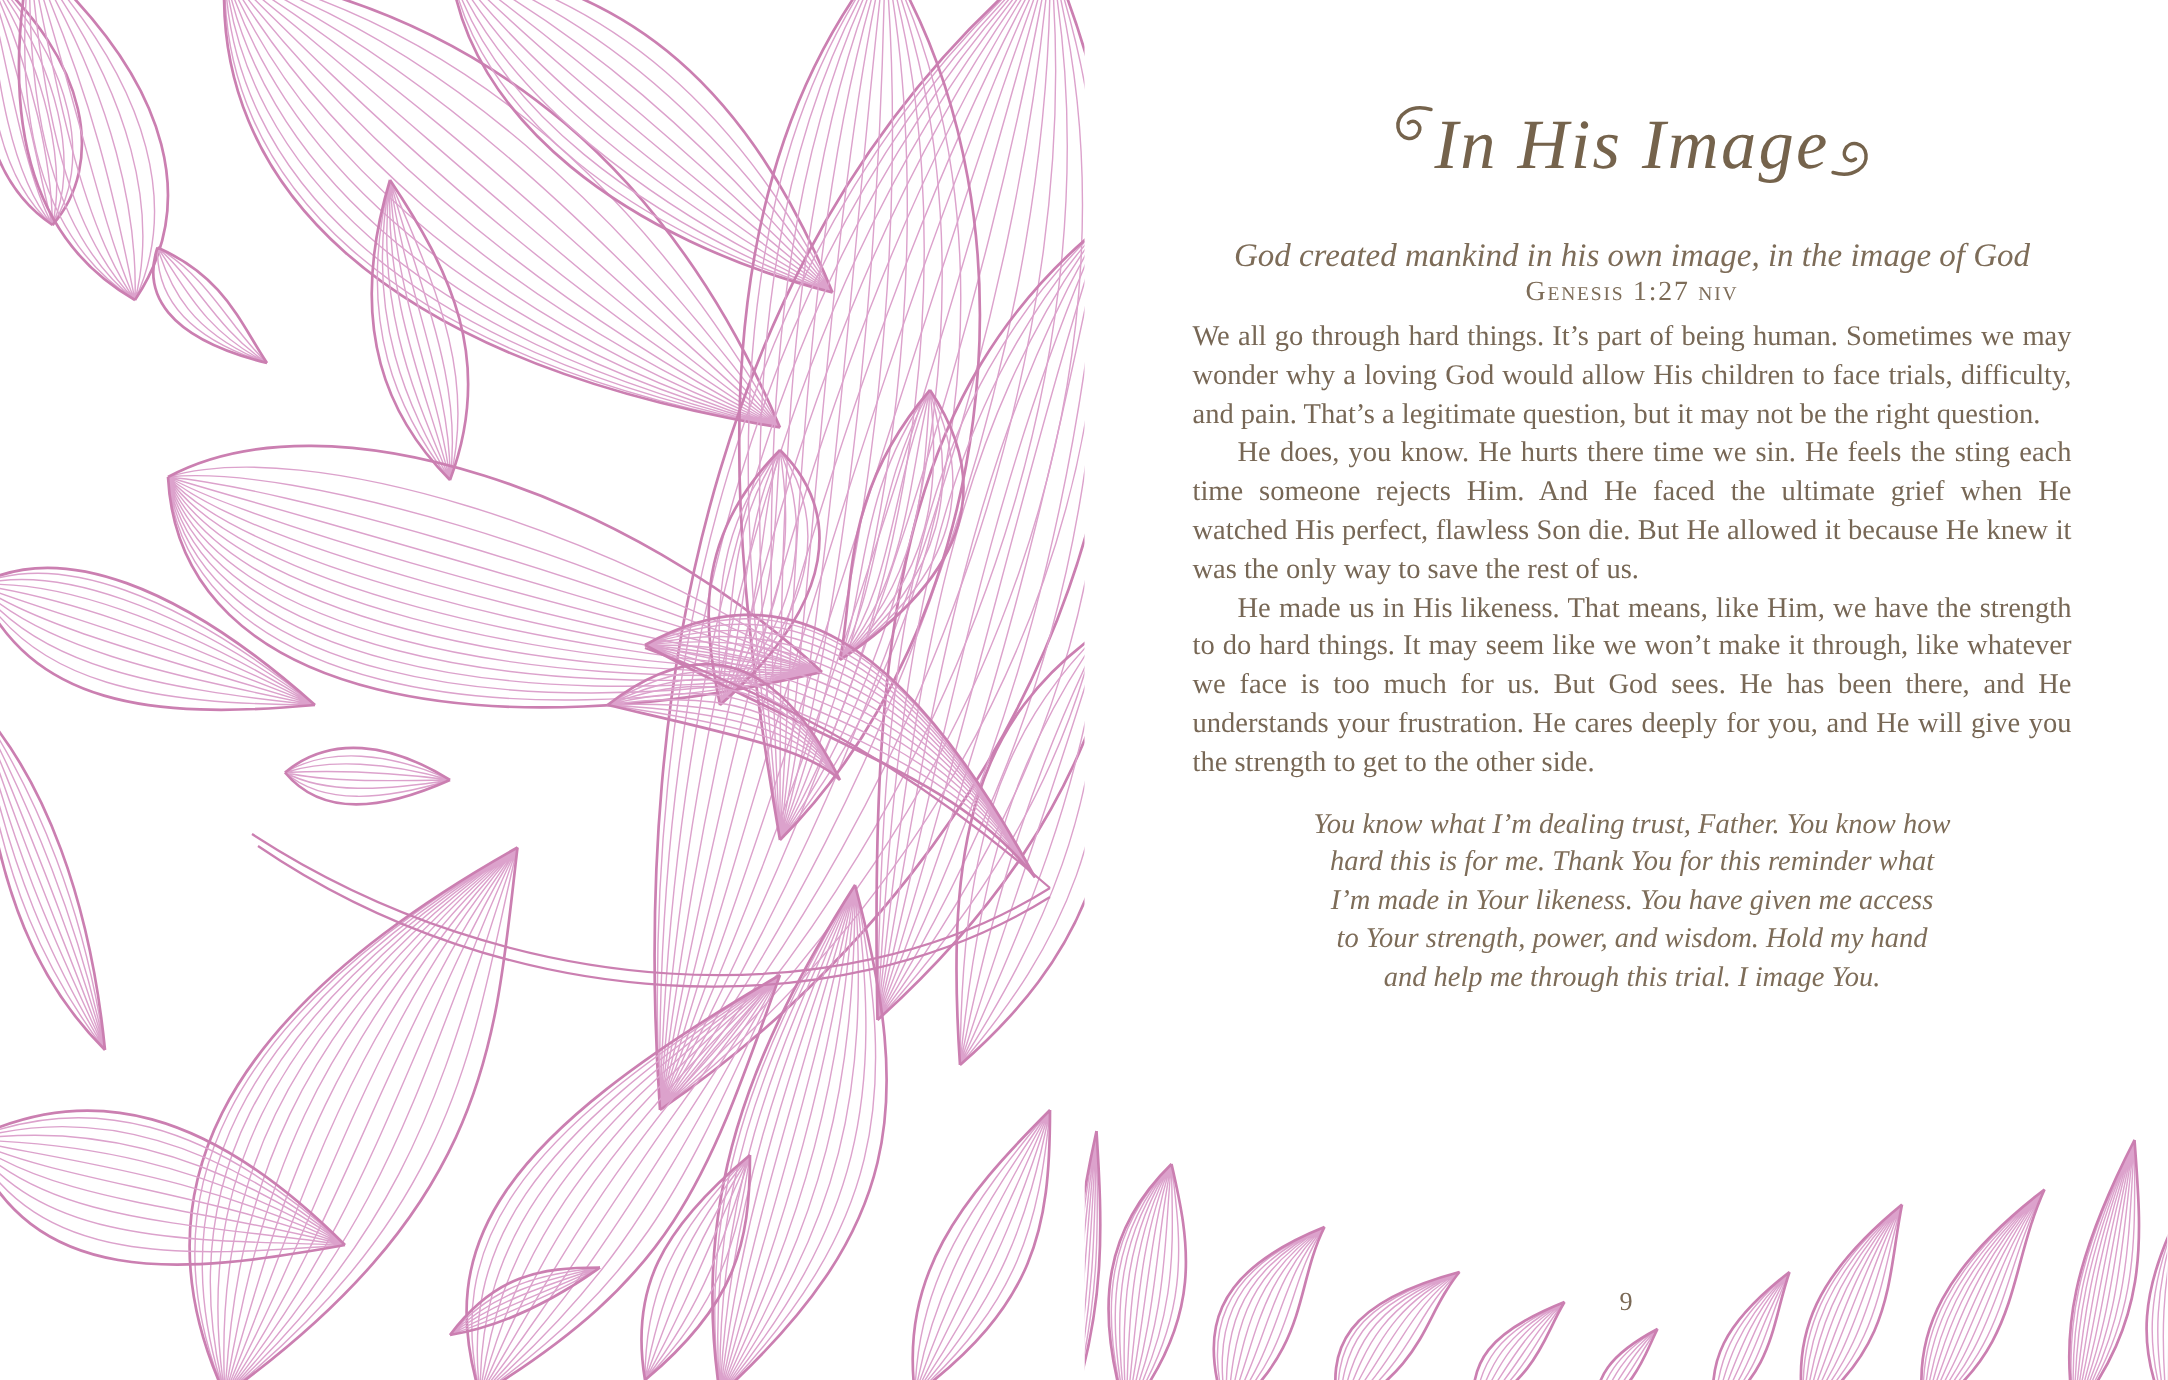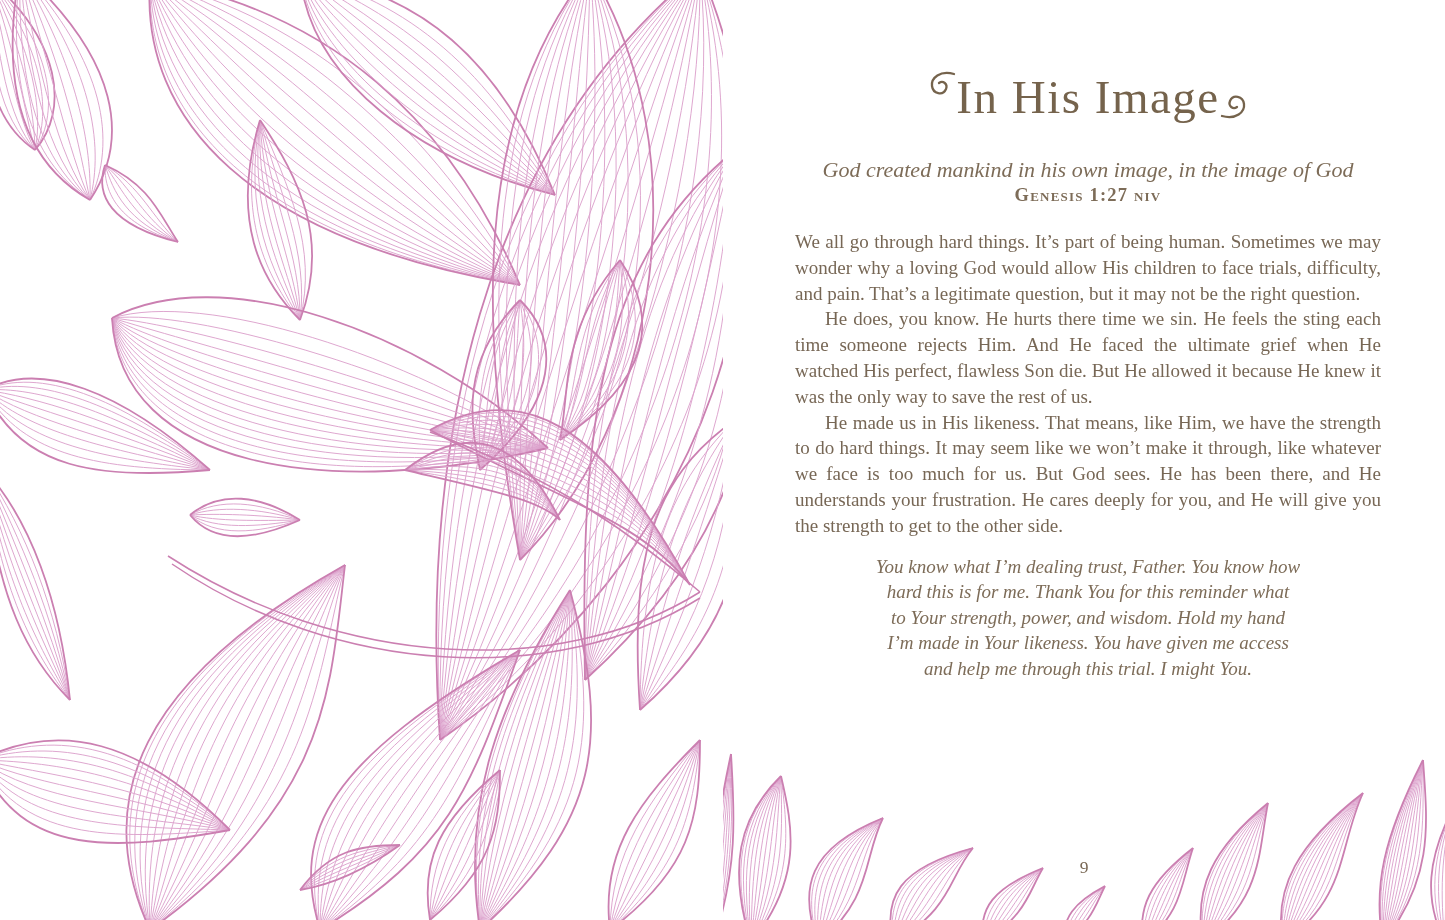--- a/index.html
+++ b/index.html
@@ -7,31 +7,31 @@
   .spread{position:relative;width:1445px;height:920px;background:#ffffff;font-family:"Liberation Serif",serif;}
   .page-left{position:absolute;left:0;top:0;width:723px;height:920px;overflow:hidden;}
   .page-right{position:absolute;left:723px;top:0;width:722px;height:920px;overflow:hidden;}
   #floral-left{display:block;width:723px;height:920px;}
   #floral-bottom{position:absolute;left:0;bottom:0;width:722px;height:172px;pointer-events:none;z-index:1;}
   .fl-in{fill:none;stroke:#dca2cc;stroke-width:0.95;}
   .fl-ed{fill:none;stroke:#cb7fb1;stroke-width:1.8;}
   .fl-st{fill:none;stroke:#cb7fb1;stroke-width:1.5;}
 
   .content{position:relative;z-index:2;padding:50px 64px 0 72px;color:#776755;}
-  .title{margin:6px 0 0;text-align:center;font-size:47px;font-weight:normal;
+  .title{margin:6px 0 0;text-align:center;font-size:47px;font-weight:normal;font-style:italic;
          color:#75634c;letter-spacing:1.5px;line-height:1.15;white-space:nowrap;}
   .swash{display:inline-block;}
   .swash svg{display:inline-block;overflow:visible;}
   .swash-left{vertical-align:14px;margin-right:1px;}
   .swash-right{vertical-align:-6px;margin-left:1px;}
 
   .scripture{margin-top:27px;text-align:center;font-style:italic;font-size:22px;line-height:26px;color:#7d6c58;}
-  .scripture-ref{text-align:center;font-variant:small-caps;letter-spacing:1.2px;font-size:18.5px;color:#7d6c58;margin-top:2px;font-weight:bold;}
+  .scripture-ref{text-align:center;font-variant:small-caps;letter-spacing:1.2px;font-size:18.5px;color:#7d6c58;margin-top:2px;}
 
-  .body-text{margin-top:23px;font-size:19px;line-height:25.8px;text-align:justify;color:#776755;}
+  .body-text{margin-top:6px;font-size:19px;line-height:25.8px;text-align:justify;color:#776755;}
   .para{margin:0;text-indent:30px;}
   .para.first{text-indent:0;}
   .para em{font-style:italic;}
 
   .prayer{margin-top:15px;text-align:center;font-style:italic;font-size:19px;line-height:25.6px;color:#7d6c58;}
 
   .page-number{position:absolute;left:0;width:100%;bottom:42px;text-align:center;
                font-size:17.5px;color:#7a6956;z-index:3;}
 </style>
 </head>
@@ -113,23 +113,23 @@
 
       <div class="body-text">
         <p class="para first"><span>We all go through hard things. It’s part of being human. Sometimes we may wonder why a loving God would allow His children to face trials, difficulty, and pain. That’s a legitimate question, but it may not be the right question.</span></p>
         <p class="para"><span>He does, you know. He hurts there time we sin. He feels the sting each time someone rejects Him. And He faced the ultimate grief when He watched His perfect, flawless Son die. But He allowed it because He knew it was the only way to save the rest of us.</span></p>
         <p class="para"><span>He made us in His likeness. That means, like Him, we have the strength to do hard things. It may seem like we won’t make it through, like whatever we face is too much for us. But God sees. He has been there, and He understands your frustration. He cares deeply for you, and He will give you the strength to get to the other side.</span></p>
       </div>
 
       <div class="prayer">
         <div>You know what I’m dealing trust, Father. You know how</div>
         <div>hard this is for me. Thank You for this reminder what</div>
+        <div>I’m made in Your likeness. You have given me access</div>
         <div>to Your strength, power, and wisdom. Hold my hand</div>
-        <div>I’m made in Your likeness. You have given me access</div>
-        <div>and help me through this trial. I might You.</div>
+        <div>and help me through this trial. I image You.</div>
       </div>
     </div>
 
     <div class="page-number">9</div>
 
     <svg id="floral-bottom" viewBox="0 0 722 172" xmlns="http://www.w3.org/2000/svg">
         <path d="M-8 190C-8.3 120.0 -3.4 70.0 8 6M-8 190C-4.6 120.0 -0.9 70.0 8 6M-8 190C-0.9 120.0 1.7 70.0 8 6M-8 190C2.9 120.0 4.3 70.0 8 6M-8 190C6.6 120.0 6.9 70.0 8 6M-8 190C10.3 120.0 9.4 70.0 8 6" class="fl-in"></path>
         <path d="M-8 190C-12.0 120.0 -6.0 70.0 8 6M-8 190C14.0 120.0 12.0 70.0 8 6" class="fl-ed"></path>
         <path d="M28 195C8.0 120.4 17.2 70.4 58 28M28 195C12.3 121.0 20.4 71.0 58 28M28 195C17.4 121.6 24.1 71.6 58 28M28 195C23.0 122.4 28.2 72.4 58 28M28 195C29.0 123.2 32.6 73.2 58 28M28 195C35.5 124.1 37.3 74.1 58 28M28 195C42.2 125.0 42.3 75.0 58 28M28 195C49.3 125.9 47.5 75.9 58 28M28 195C56.6 126.9 52.8 76.9 58 28M28 195C64.2 127.9 58.4 77.9 58 28M28 195C72.0 128.9 64.1 78.9 58 28" class="fl-in"></path>
         <path d="M28 195C5.0 120.0 15.0 70.0 58 28M28 195C80.0 130.0 70.0 80.0 58 28" class="fl-ed"></path>

